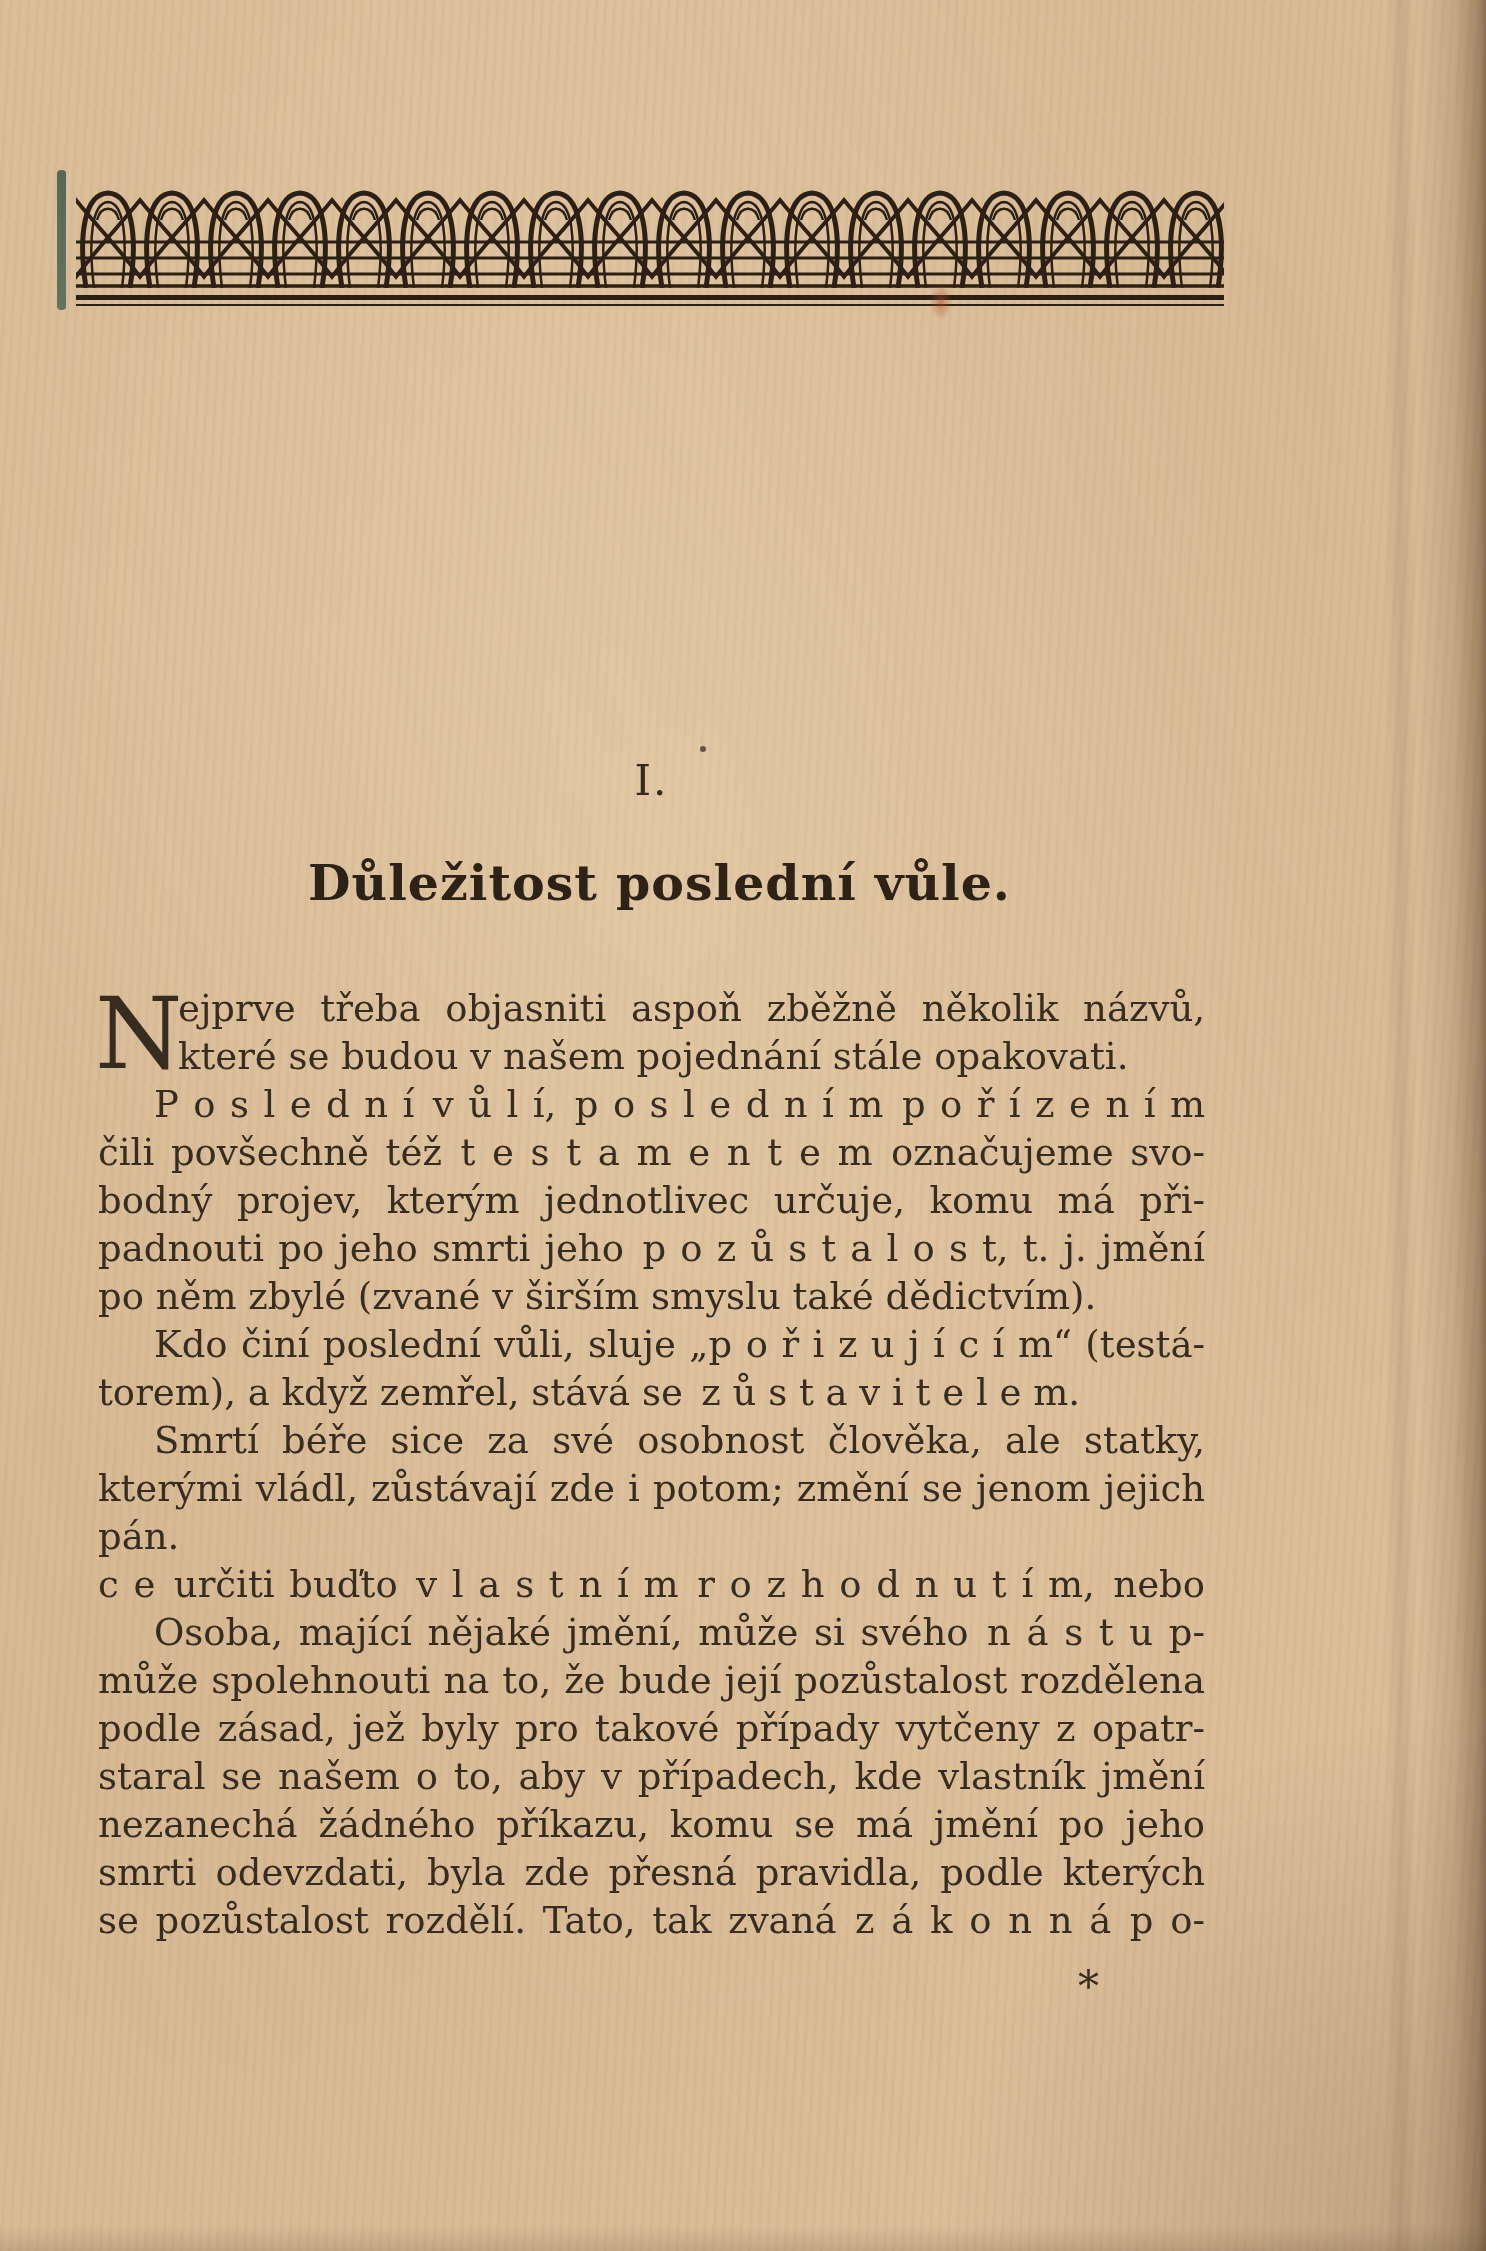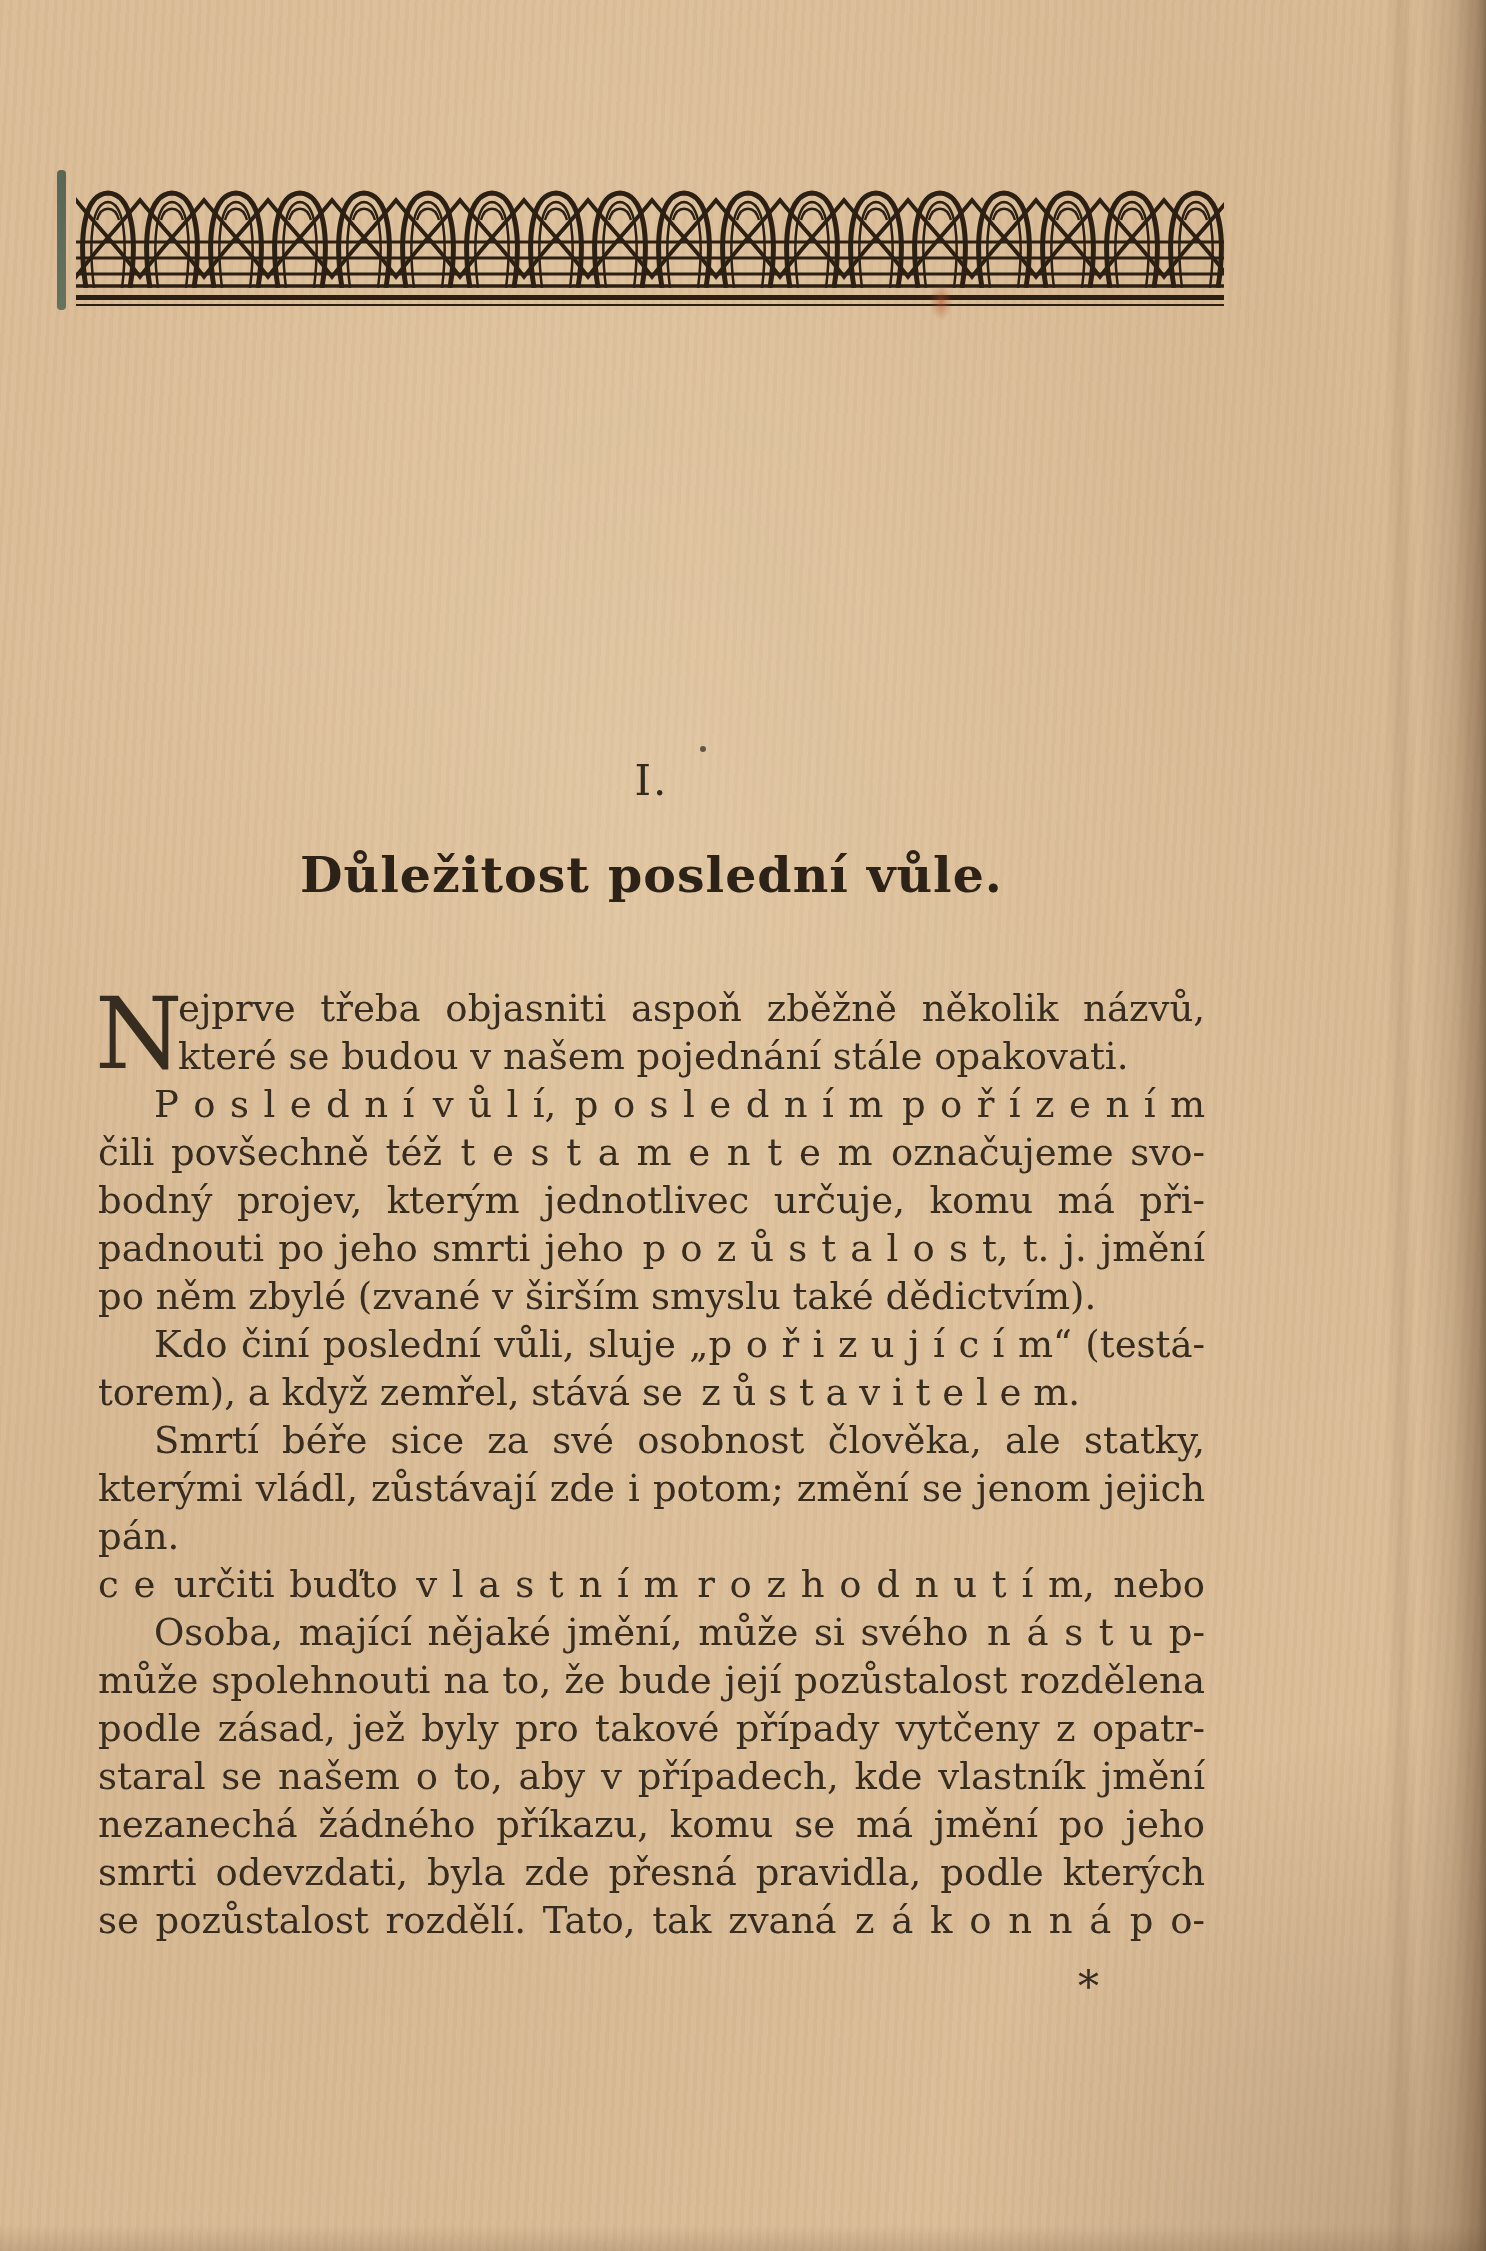--- a/index.html
+++ b/index.html
@@ -23,21 +23,21 @@
   .rule.thick { height:5px; margin-top:7px; }
   .rule.thin  { height:2px; margin-top:4px; }
   
   .chapter-num {
     position:absolute; left:98px; top:756px; width:1107px;
     text-align:center; font-size:42px; letter-spacing:2px; color:#342a1f;
   }
   .ink-dot { position:absolute; left:700px; top:746px; width:6px; height:6px;
     border-radius:50%; background:#463830; opacity:.8; }
   .title {
-    position:absolute; left:98px; top:846px; width:1107px; margin:0;
+    position:absolute; left:98px; top:846px; width:1107px; margin:8px;
     text-align:center; font-size:49px; font-weight:bold;
     letter-spacing:1px; color:#2c2217;
   }
   
   .body-block {
     position:absolute; left:98px; top:985px; width:1107px;
     font-size:37px; line-height:48px; color:#372c20;
   }
   .drop-cap {
     position:absolute; left:-3px; top:3px;

